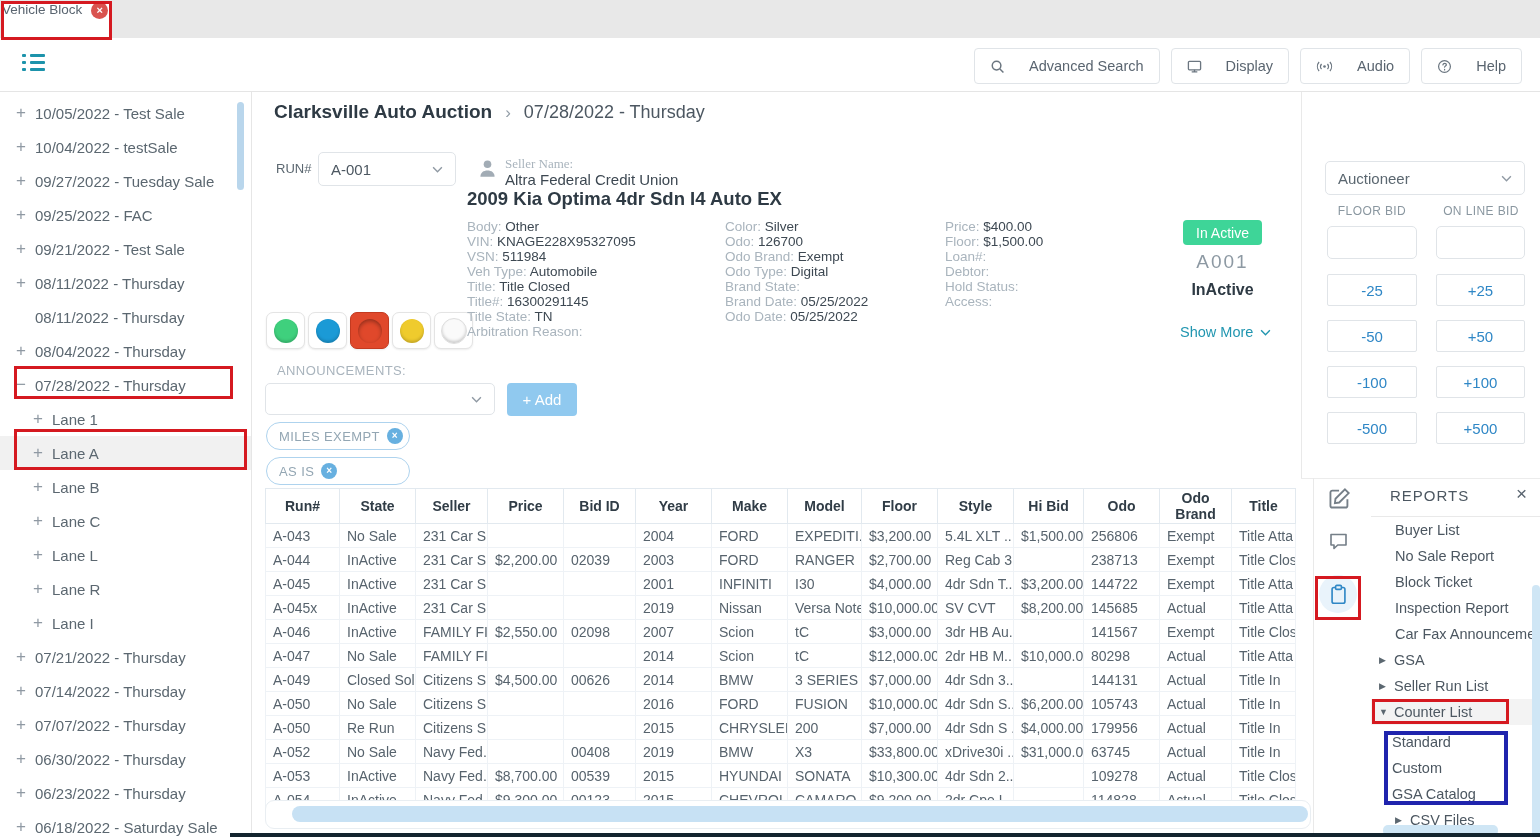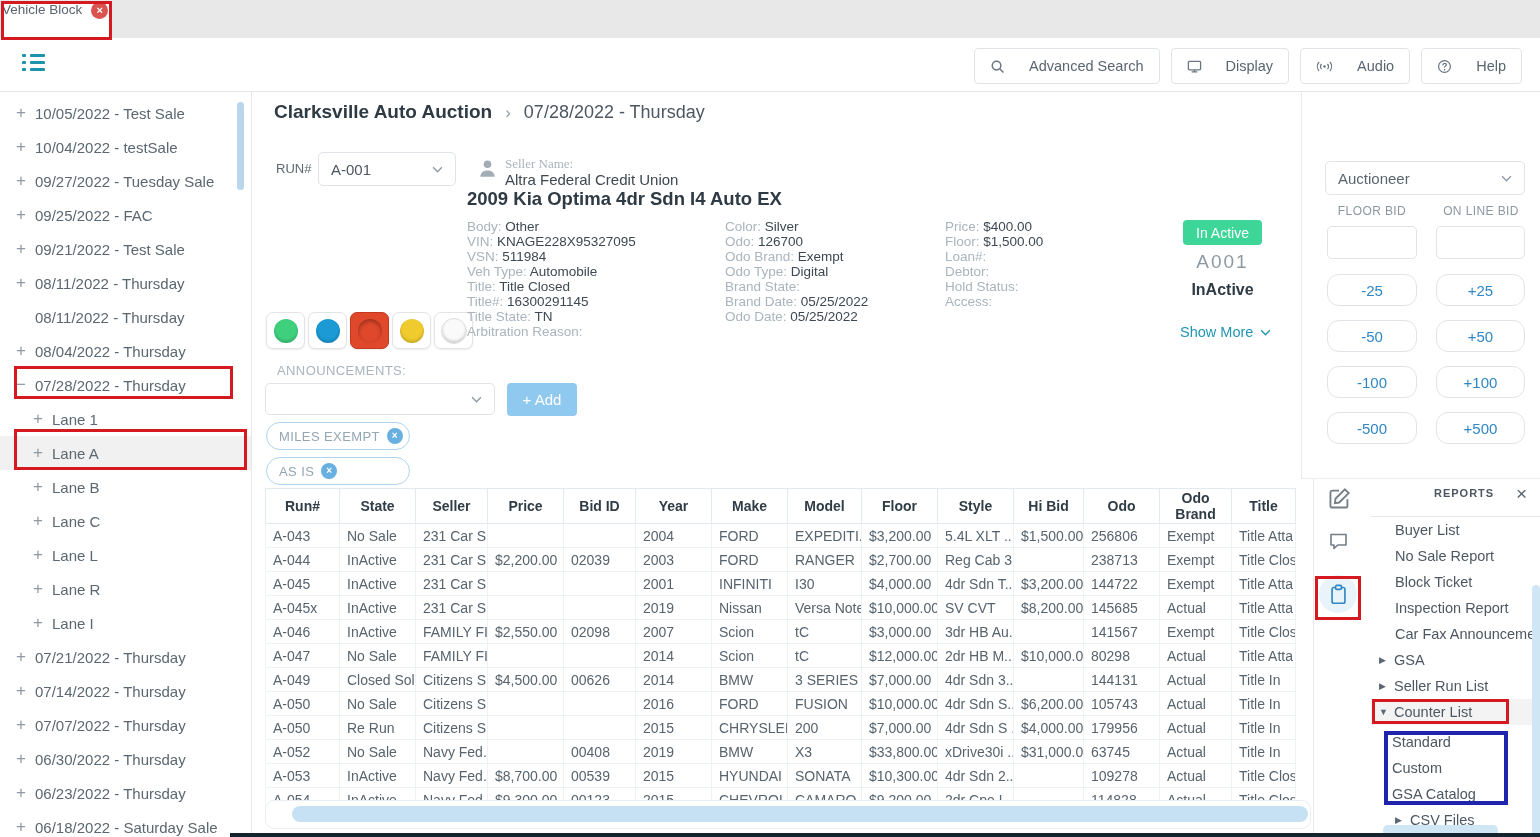--- a/index.html
+++ b/index.html
@@ -72,28 +72,28 @@
   .hthumb{position:absolute;left:26px;top:5px;width:1016px;height:16px;background:#c7e1f4;border-radius:8px;cursor:grab;}
   
   .vline-top{position:absolute;left:1301px;top:92px;height:386px;width:1px;background:#e9e9e9;}
   .hline-mid{position:absolute;left:1301px;top:478px;width:239px;height:1px;background:#ececec;}
   .vline-bot{position:absolute;left:1313px;top:478px;bottom:0;width:1px;background:#e9e9e9;}
   .auc-sel{position:absolute;left:1325px;top:161px;width:200px;height:34px;border:1px solid #e0e4e8;border-radius:5px;box-sizing:border-box;display:flex;align-items:center;justify-content:space-between;padding:0 12px;font-size:15px;color:#5b6770;cursor:pointer;background:#fff;}
   .bid-lbl{position:absolute;top:204px;font-size:12px;letter-spacing:.4px;color:#8a97a0;width:90px;text-align:center;}
   #floor-lbl{left:1327px;} #online-lbl{left:1436px;}
   .bid-input{position:absolute;top:226px;width:90px;height:33px;border:1px solid #e0e4e8;border-radius:5px;box-sizing:border-box;background:#fff;}
   #floor-input{left:1327px;} #online-input{left:1436px;width:89px;}
-  .bid-btn{position:absolute;width:90px;height:32px;border:1px solid #e0e4e8;border-radius:12px;background:#fff;color:#2f87c6;font-size:15px;display:flex;align-items:center;justify-content:center;cursor:pointer;box-sizing:border-box;}
+  .bid-btn{position:absolute;width:90px;height:32px;border:1px solid #e0e4e8;border-radius:2px;background:#fff;color:#2f87c6;font-size:15px;display:flex;align-items:center;justify-content:center;cursor:pointer;box-sizing:border-box;}
   
   .tools{position:absolute;left:1314px;top:478px;width:56px;}
   .tool{position:absolute;left:14px;color:#757f88;cursor:pointer;}
   #tool-edit{top:9px;}
   #tool-chat{top:53px;}
   #tool-clip{top:97px;width:38px;height:38px;left:5px;border-radius:50%;background:#e9f3fb;display:flex;align-items:center;justify-content:center;color:#2f87c6;}
-  .rp-head{position:absolute;left:1434px;top:487px;font-size:11px;letter-spacing:1px;color:#4c5761;font-weight:bold;}
+  .rp-head{position:absolute;left:1390px;top:487px;font-size:15px;letter-spacing:1px;color:#4c5761;}
   .rp-close{position:absolute;left:1516px;top:483px;font-size:19px;color:#5a6570;cursor:pointer;}
   .rp-headline{position:absolute;left:1371px;top:516px;width:169px;height:1px;background:#e9e9e9;}
   .rp-items{position:absolute;left:1371px;top:517px;width:169px;}
   .rp-row{height:26px;display:flex;align-items:center;padding-left:24px;font-size:14.5px;color:#4c5761;cursor:pointer;box-sizing:border-box;white-space:nowrap;}
   .rp-row.grp{padding-left:8px;}
   .rp-row.child{padding-left:21px;}
   .rp-row.child.grp{padding-left:24px;}
   .rp-row.first-child{margin-top:4px;}
   .rp-row.sel{background:#f3f3f3;}
   .rp-arrow{font-size:9px;color:#5b6770;width:15px;flex:none;}

